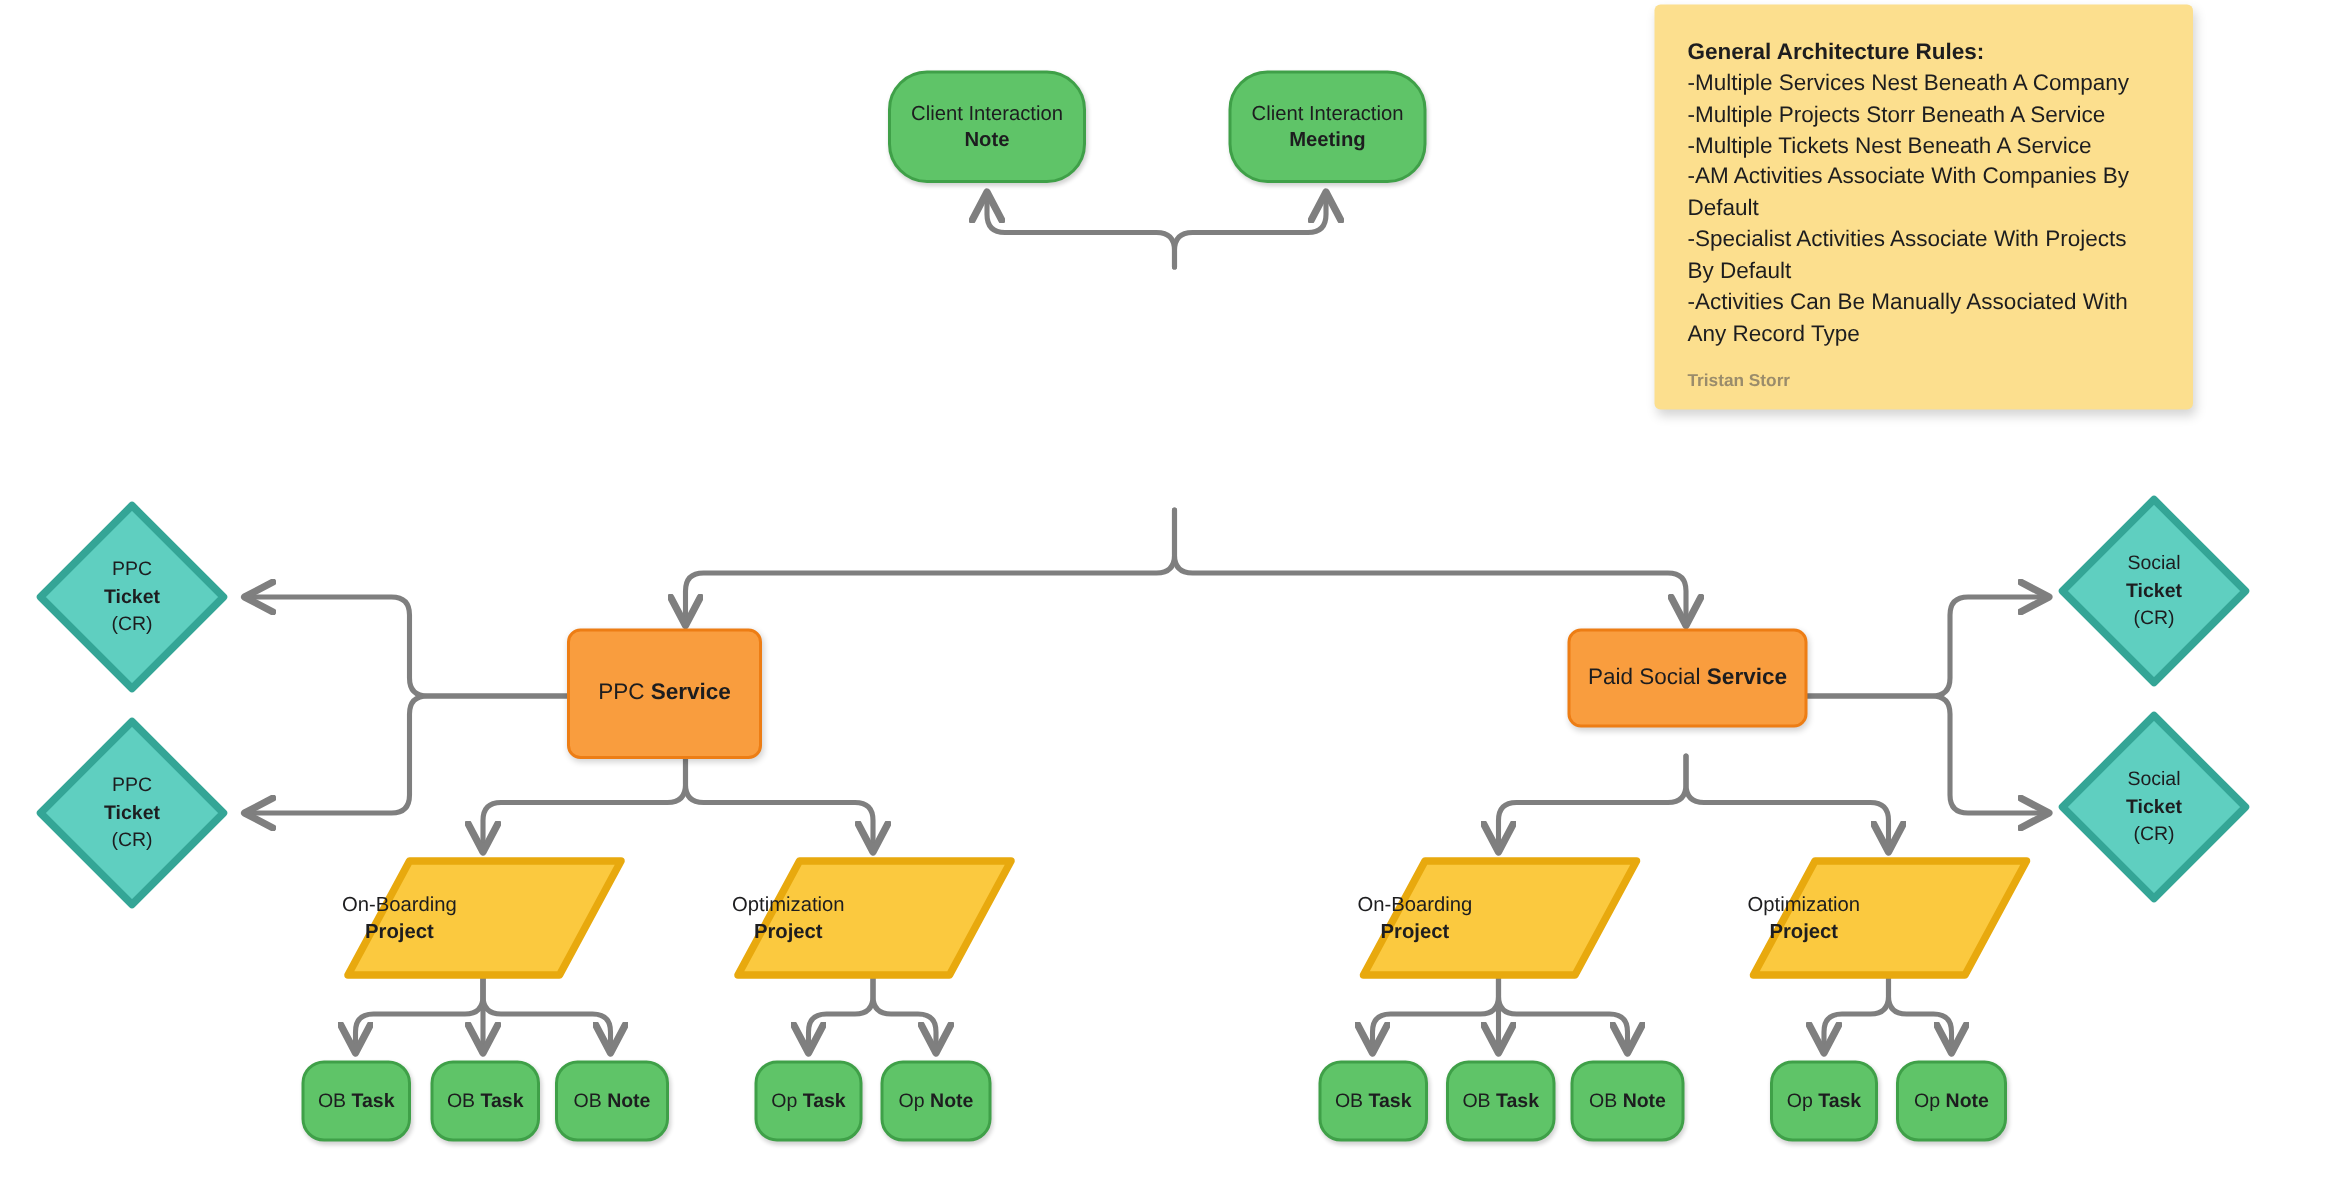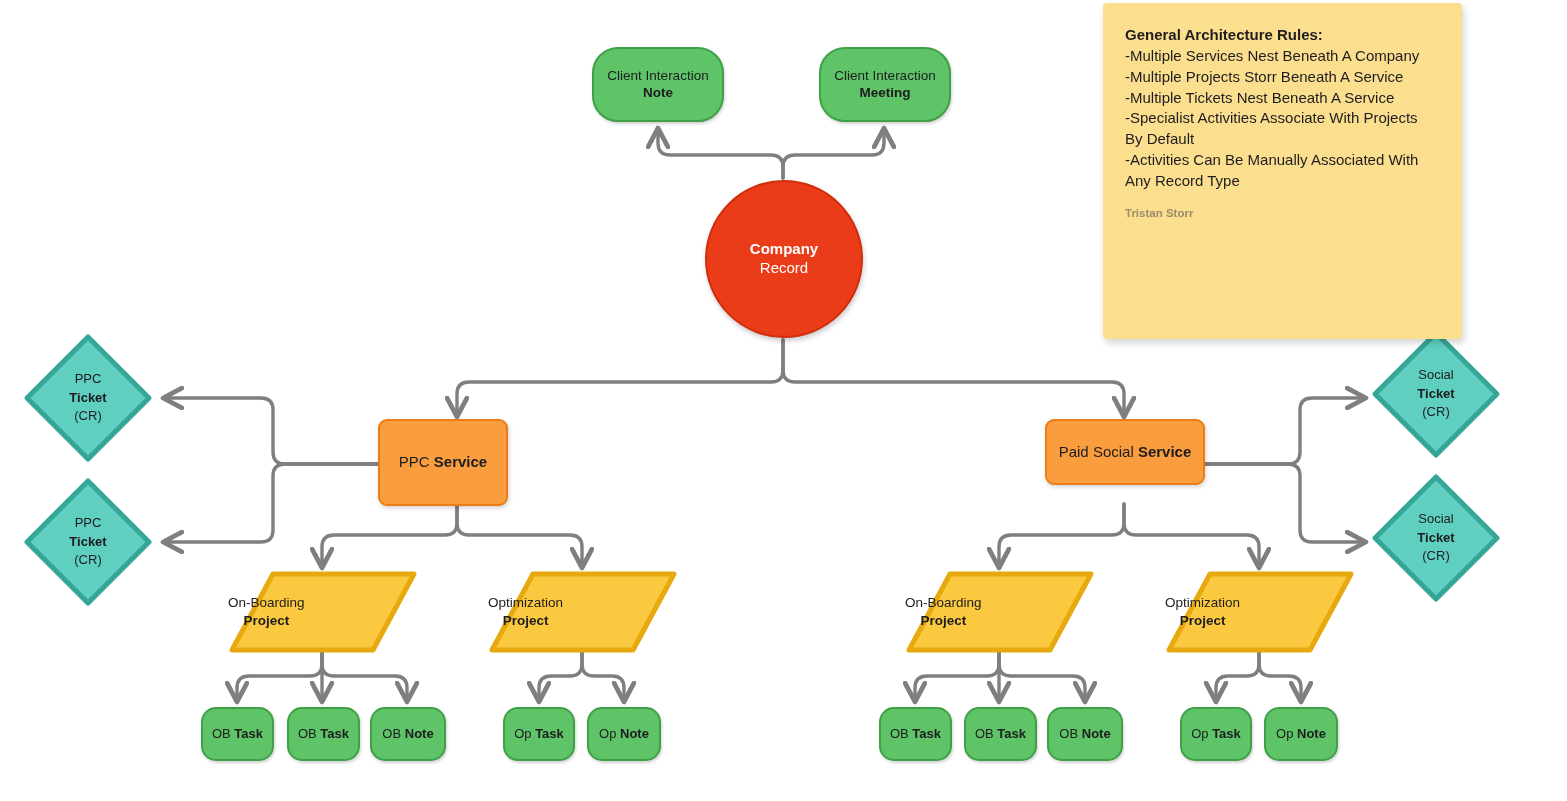--- a/index.html
+++ b/index.html
@@ -95,23 +95,20 @@
   </svg>
 
   <div class="node act big" style="left:592px;top:47px;width:132px;height:75px;">
     <span class="lbl"><span>Client Interaction</span><br><b>Note</b></span>
   </div>
 
   <div class="node act big" style="left:819px;top:47px;width:132px;height:75px;">
     <span class="lbl"><span>Client Interaction</span><br><b>Meeting</b></span>
   </div>
 
-  <div class="node circle" style="left:705px;top:180px;width:158px;height:158px;">
-    <span class="lbl"><b>Company</b><br><span>Record</span></span>
-  </div>
 
   <div class="node svc" style="left:378px;top:419px;width:130px;height:87px;">
     <span class="lbl"><span>PPC </span><b>Service</b></span>
   </div>
 
   <div class="node svc" style="left:1045px;top:419px;width:160px;height:66px;">
     <span class="lbl"><span>Paid Social </span><b>Service</b></span>
   </div>
 
   <div class="dia" style="left:22px;top:332px;width:132px;height:132px;">
@@ -213,25 +210,26 @@
     <span class="lbl"><span>OB </span><b>Note</b></span>
   </div>
 
   <div class="node act small" style="left:1180px;top:707px;width:72px;height:54px;">
     <span class="lbl"><span>Op </span><b>Task</b></span>
   </div>
   <div class="node act small" style="left:1264px;top:707px;width:74px;height:54px;">
     <span class="lbl"><span>Op </span><b>Note</b></span>
   </div>
 
-  <div class="note" style="left:1103px;top:3px;width:359px;height:336px;">
+  <div class="note" style="left:1103px;top:3px;width:359px;height:270px;">
     <div class="nt">
       <span class="hd">General Architecture Rules:</span>
       <span class="li">-Multiple Services Nest Beneath A Company</span>
       <span class="li">-Multiple Projects Storr Beneath A Service</span>
       <span class="li">-Multiple Tickets Nest Beneath A Service</span>
+      <span class="li">-AM Activities Associate With Companies By Default</span>
       <span class="li">-Specialist Activities Associate With Projects By Default</span>
       <span class="li">-Activities Can Be Manually Associated With Any Record Type</span>
     </div>
     <div class="author">Tristan Storr</div>
   </div>
 
 </div>
 
 </body></html>

